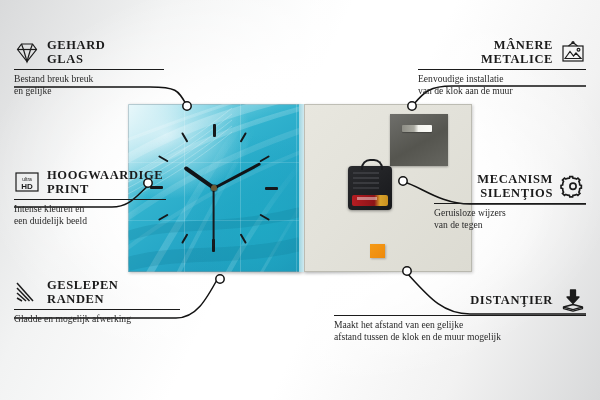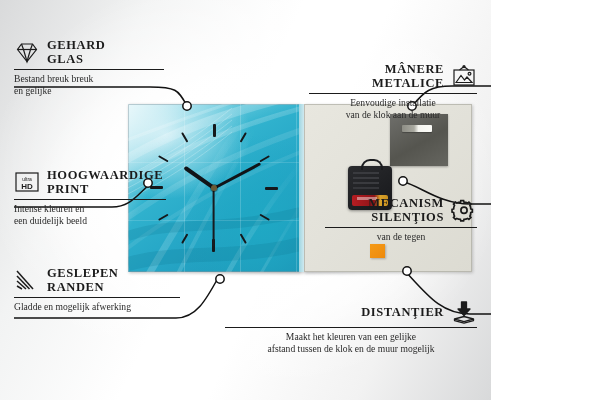--- a/index.html
+++ b/index.html
@@ -1,21 +1,21 @@
 <!DOCTYPE html>
 <html><head>
 <meta charset="utf-8">
 <style>
   html,body{margin:0;padding:0;}
   body{
     width:600px;height:400px;overflow:hidden;
     font-family:"Liberation Serif", serif;
     background:#ffffff;
   }
-  #stage{position:relative;width:491px;height:400px;background:#ec4899;overflow:hidden;}
+  #stage{position:relative;width:600px;height:400px;background:#ec4899;overflow:hidden;}
 
   
   .vignette{position:absolute;inset:0;pointer-events:none;
     background:
       radial-gradient(ellipse 55% 48% at 50% 50%, rgba(255,255,255,1) 40%, rgba(255,255,255,0) 78%),
       linear-gradient(115deg,#d9dadb 0%, #f2f3f3 22%, #ffffff 45%, #ffffff 58%, #f2f2f2 80%, #d8d9da 100%);
   }
   .vig2{position:absolute;inset:0;pointer-events:none;
     background:radial-gradient(ellipse 70% 70% at 50% 45%, rgba(255,255,255,0.95) 35%, rgba(255,255,255,0) 75%);}
 
@@ -75,25 +75,25 @@
     box-shadow:0 5px 0 #3a3b3f, 0 10px 0 #3a3b3f, 0 15px 0 #35363a;}
   .foam{position:absolute;left:66px;top:140px;width:15px;height:14px;
     background:linear-gradient(140deg,#f59a16,#ee8a0c);box-shadow:1px 1px 2px rgba(0,0,0,.25);}
 
   
   .callout{position:absolute;}
   .co-head{display:flex;align-items:center;gap:7px;}
   .co-title{font-size:12.5px;line-height:14px;letter-spacing:.6px;color:#1b1b1b;font-weight:bold;
     text-transform:uppercase;}
   .left .co-head{justify-content:flex-start;}
-  .right .co-head{justify-content:center;flex-direction:row;margin-top:24px;}
+  .right .co-head{justify-content:center;flex-direction:row;}
   .right .co-title{text-align:right;}
   .rule{height:1px;background:#1b1b1b;margin-top:3px;}
   .co-sub{font-size:9.6px;line-height:11.6px;color:#2a2a2a;margin-top:3px;}
-  .right .co-sub{text-align:center;}
+  .right .co-sub{text-align:left;}
   .ico{width:26px;height:24px;flex:0 0 auto;}
   .ico svg{display:block;width:26px;height:24px;}
 
   .lines{position:absolute;left:0;top:0;width:600px;height:400px;pointer-events:none;}
 </style>
 </head>
 <body>
 
 <div id="stage">
   <div class="vignette"></div>
@@ -258,21 +258,21 @@
         <span style="display:block">PRINT</span>
       </span>
     </div>
     <div class="rule"></div>
     <div class="co-sub">
       <span style="display:block">Intense kleuren en</span>
       <span style="display:block">een duidelijk beeld</span>
     </div>
   </div>
 
-  <div class="callout left" style="left:14px;top:266px;width:166px;font-family:Liberation Serif, serif;">
+  <div class="callout left" style="left:14px;top:278px;width:166px;font-family:Liberation Serif, serif;">
     <div class="co-head">
       <span class="ico">
         <svg viewBox="0 0 26 24">
             <g stroke="#1b1b1b" stroke-width="1.5" fill="none">
           <path d="M3 3 L19 21"></path>
               <path d="M3 8 L15.5 21"></path>
               <path d="M3 13 L12 21"></path>
               <path d="M3 18 L8 21"></path>
         </g>
           </svg>
@@ -324,39 +324,40 @@
             <g fill="none" stroke="#1b1b1b" stroke-width="1.7">
           <path d="M13 3.2 l2.6 .5 .9 2.3 2.3 .9 2.2-1.3 1.9 1.9 -1.3 2.2 .9 2.3 2.3 .9 0 2.6 -2.3 .9 -.9 2.3 1.3 2.2" transform="scale(.92) translate(1 .8)" stroke="none"></path>
           <path d="M13 4.2 a8 8 0 0 1 3.6 .85 l1.3-1.0 2.0 2.0 -1.0 1.3 a8 8 0 0 1 .85 3.6 l1.6 .4 0 2.8 -1.6 .4 a8 8 0 0 1 -.85 3.6 l1.0 1.3 -2.0 2.0 -1.3-1.0 a8 8 0 0 1 -3.6 .85 l-.4 1.6 -2.8 0 -.4-1.6 a8 8 0 0 1 -3.6-.85 l-1.3 1.0 -2.0-2.0 1.0-1.3 a8 8 0 0 1 -.85-3.6 l-1.6-.4 0-2.8 1.6-.4 a8 8 0 0 1 .85-3.6 l-1.0-1.3 2.0-2.0 1.3 1.0 a8 8 0 0 1 3.6-.85 l.4-1.6 2.8 0 z"></path>
           <circle cx="13" cy="12.3" r="3.1"></circle>
         </g>
           </svg>
       </span>
     </div>
     <div class="rule"></div>
     <div class="co-sub">
+      <span style="display:block">Geruisloze wijzers</span>
       <span style="display:block">van de tegen</span>
     </div>
   </div>
 
-  <div class="callout right" style="right:14px;top:276px;width:252px;">
+  <div class="callout right" style="right:14px;top:288px;width:252px;">
     <div class="co-head">
       <span class="co-title" style="flex:1">
         <span style="display:block">DISTANŢIER</span>
       </span>
       <span class="ico">
         <svg viewBox="0 0 26 24">
             <g fill="none" stroke="#1b1b1b" stroke-width="1.3" stroke-linejoin="round">
           <path d="M10.5 2 h5 v7 h3.5 L13 15.5 L7 9 h3.5 z" fill="#1b1b1b"></path>
           <path d="M13 16.5 L3.5 19 L13 21.6 L22.5 19 Z"></path>
           <path d="M3.5 19 v1.6 L13 23.2 L22.5 20.6 V19"></path>
         </g>
           </svg>
       </span>
     </div>
     <div class="rule"></div>
     <div class="co-sub">
-      <span style="display:block">Maakt het kleuren van een gelijke</span>
+      <span style="display:block">Maakt het afstand van een gelijke</span>
       <span style="display:block">afstand  tussen de klok en de muur mogelijk</span>
     </div>
   </div>
 
 </div>
 
 </body></html>

